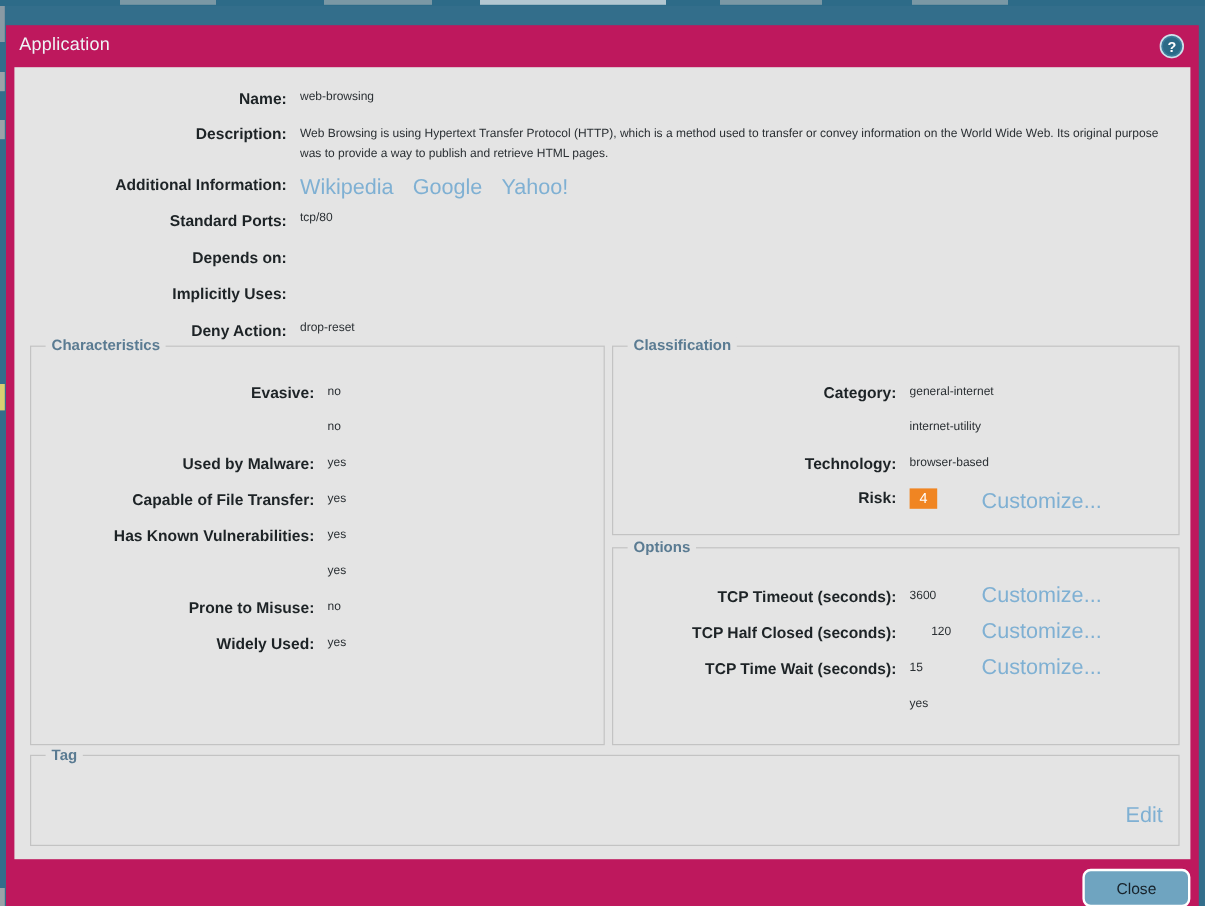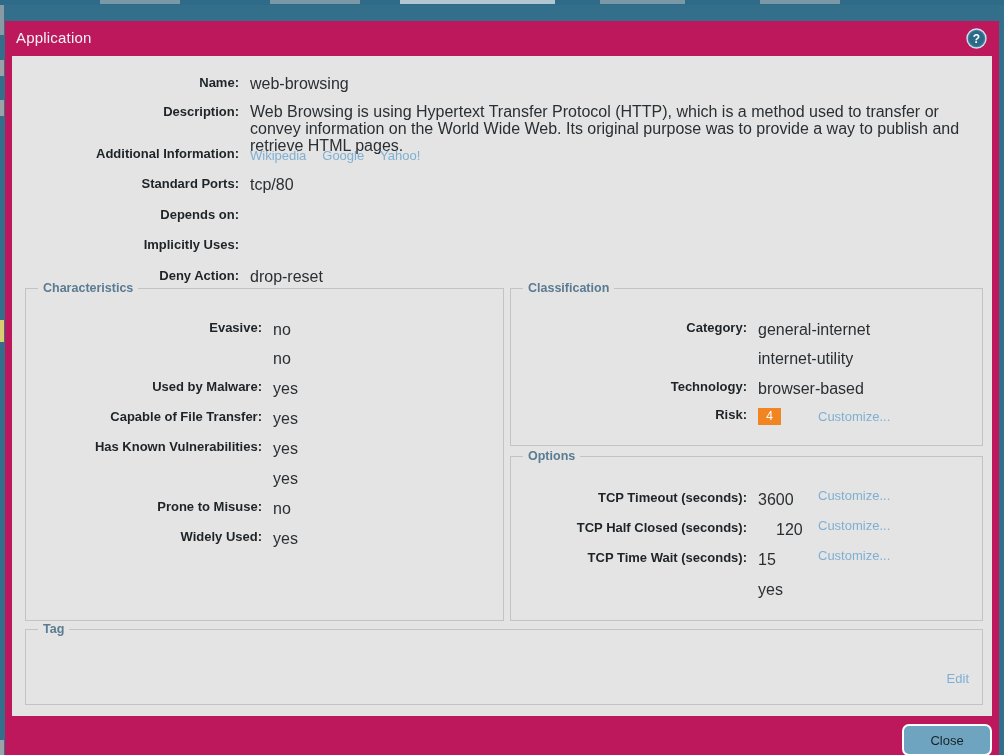--- a/index.html
+++ b/index.html
@@ -79,29 +79,29 @@
   .flabel {
     position: absolute;
     text-align: right;
     font-size: 13px;
     font-weight: bold;
     color: #1d2326;
     white-space: nowrap;
   }
   .fvalue {
     position: absolute;
-    font-size: 16px;
+    font-size: 10px;
     color: #2a2f33;
     white-space: nowrap;
   }
   .fvalue.wrap { white-space: normal; line-height: 17px; }
 
   .link {
     color: #7fb0d3;
-    font-size: 13px;
+    font-size: 18px;
     text-decoration: none;
     cursor: pointer;
   }
 
   .risk-badge {
     display: inline-block;
     background: #f08522;
     color: #ffffff;
     font-size: 12px;
     line-height: 17px;

